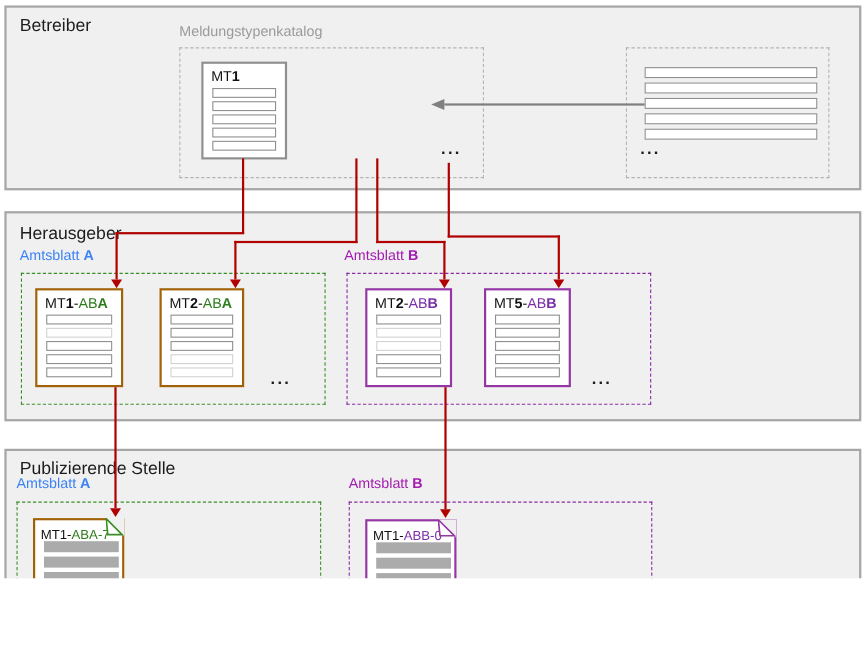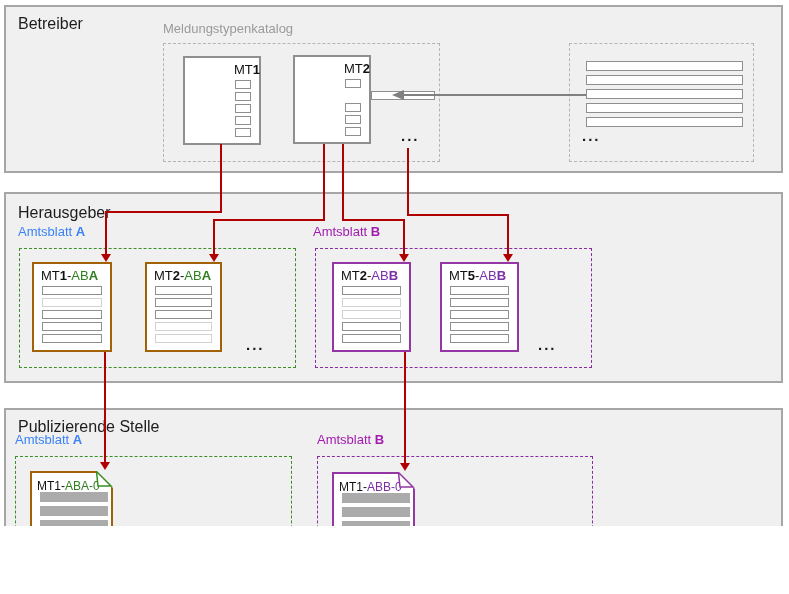--- a/index.html
+++ b/index.html
@@ -9,21 +9,21 @@
         border:2px solid #a6a6a6;box-sizing:border-box;}
   .band-title{position:absolute;font-size:16px;color:#1c1c1c;}
   .cat-label{position:absolute;font-size:13px;color:#9a9a9a;}
   .dash-gray{position:absolute;border:1px dashed #b4b4b4;box-sizing:border-box;}
   .dash-green{position:absolute;border:1px dashed #3a8e26;box-sizing:border-box;}
   .dash-purple{position:absolute;border:1px dashed #8a2ba5;box-sizing:border-box;}
   .ab-label{position:absolute;font-size:13px;}
   .ab-label.green{color:#3b82f6;}
   .ab-label.purple{color:#a21caf;}
   .doc{position:absolute;background:#fff;box-sizing:border-box;}
-  .doc.gray{border:2px solid #8f8f8f;padding-left:42px;}
+  .doc.gray{border:2px solid #8f8f8f;}
   .doc.green{border:2px solid #a16207;}
   .doc.purple{border:2px solid #9437a5;}
   .doc-title{height:20px;padding:4px 0 0 7px;font-size:13px;color:#111;
              white-space:nowrap;box-sizing:border-box;}
   .doc-title-sm{height:17px;padding:6px 0 0 5px;font-size:12px;color:#111;
              white-space:nowrap;box-sizing:border-box;position:relative;z-index:1;}
   .c-green{color:#2f7d1f;}
   .c-purple{color:#7b2fa8;}
   .bars{padding-top:2px;}
   .bar{height:7px;border:1px solid #8f8f8f;background:#fff;margin:0 8px 3px 8px;}
@@ -62,30 +62,20 @@
     <div class="doc-title"><span>MT</span><b>1</b></div>
     <div class="bars">
       <div class="bar"></div>
       <div class="bar"></div>
       <div class="bar"></div>
       <div class="bar"></div>
       <div class="bar"></div>
     </div>
   </div>
 
-  <div class="doc gray" style="left:293px;top:55px;width:78px;height:89px;">
-    <div class="doc-title"><span>MT</span><b>2</b></div>
-    <div class="bars">
-      <div class="bar"></div>
-      <div class="bar ext"></div>
-      <div class="bar"></div>
-      <div class="bar"></div>
-      <div class="bar"></div>
-    </div>
-  </div>
   <div class="ellipsis" style="left:401px;top:127px;">...</div>
 
   <div style="position:absolute;left:569px;top:43px;" class="mek-bars">
       <div class="bar"></div>
       <div class="bar"></div>
       <div class="bar"></div>
       <div class="bar"></div>
       <div class="bar"></div>
   </div>
   <div class="ellipsis" style="left:582px;top:127px;">...</div>
@@ -153,21 +143,21 @@
   <div class="ab-label green" style="left:15px;top:432px;"><span>Amtsblatt</span>&nbsp;<b>A</b></div>
   <div class="dash-green" style="left:15px;top:456px;width:277px;height:117px;"></div>
   <div class="ab-label purple" style="left:317px;top:432px;"><span>Amtsblatt</span>&nbsp;<b>B</b></div>
   <div class="dash-purple" style="left:317px;top:456px;width:276px;height:117px;"></div>
 
   <div class="doc green" style="left:30px;top:471px;width:83px;height:89px;">
     <svg class="fold-svg" width="17" height="17">
       <polygon points="0,0 17,0 17,17" fill="#f0f0f0"></polygon>
       <polygon points="0.5,0.5 15,15 2,15" fill="#ffffff" stroke="#3a8e26" stroke-width="1.5"></polygon>
     </svg>
-    <div class="doc-title-sm"><span>MT1-</span><span class="c-green">ABA-0</span></div>
+    <div class="doc-title-sm"><span>MT1-</span><span class="c-green">ABA-7</span></div>
     <div class="bars-solid">
       <div class="bar"></div>
       <div class="bar"></div>
       <div class="bar"></div>
       <div class="bar"></div>
       <div class="bar"></div>
     </div>
   </div>
   <div class="ellipsis" style="left:125px;top:541px;">...</div>
 

